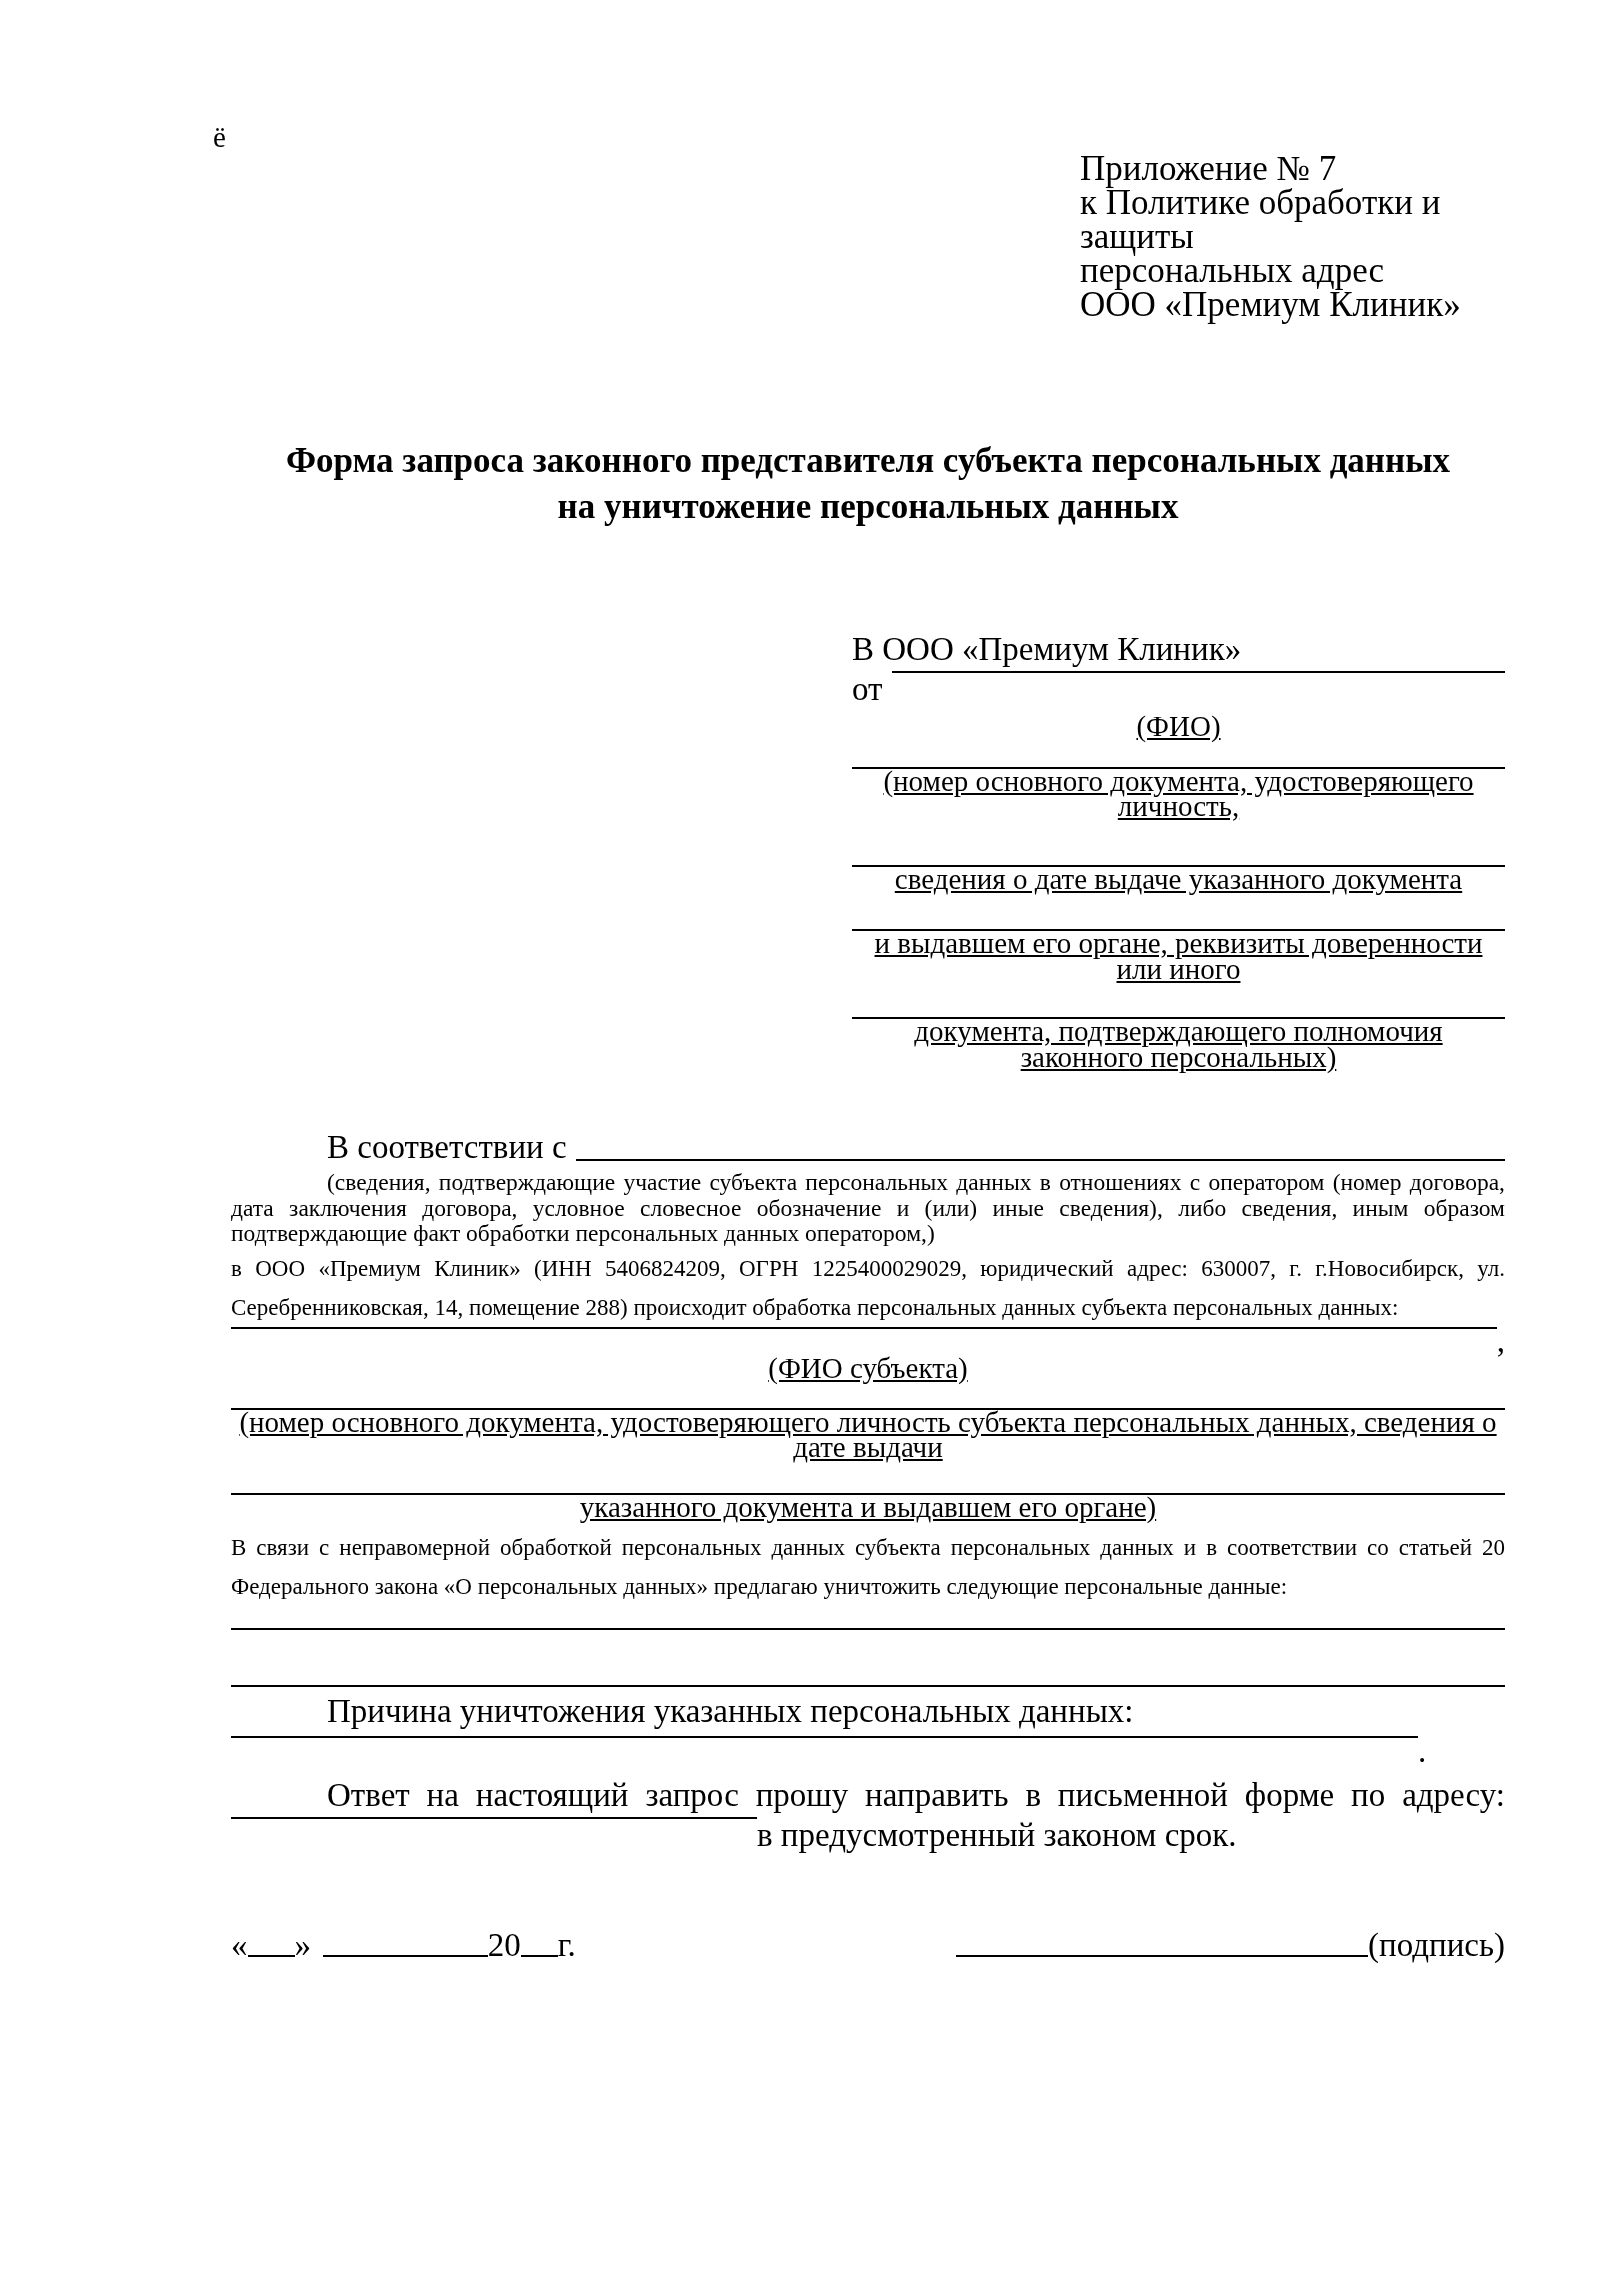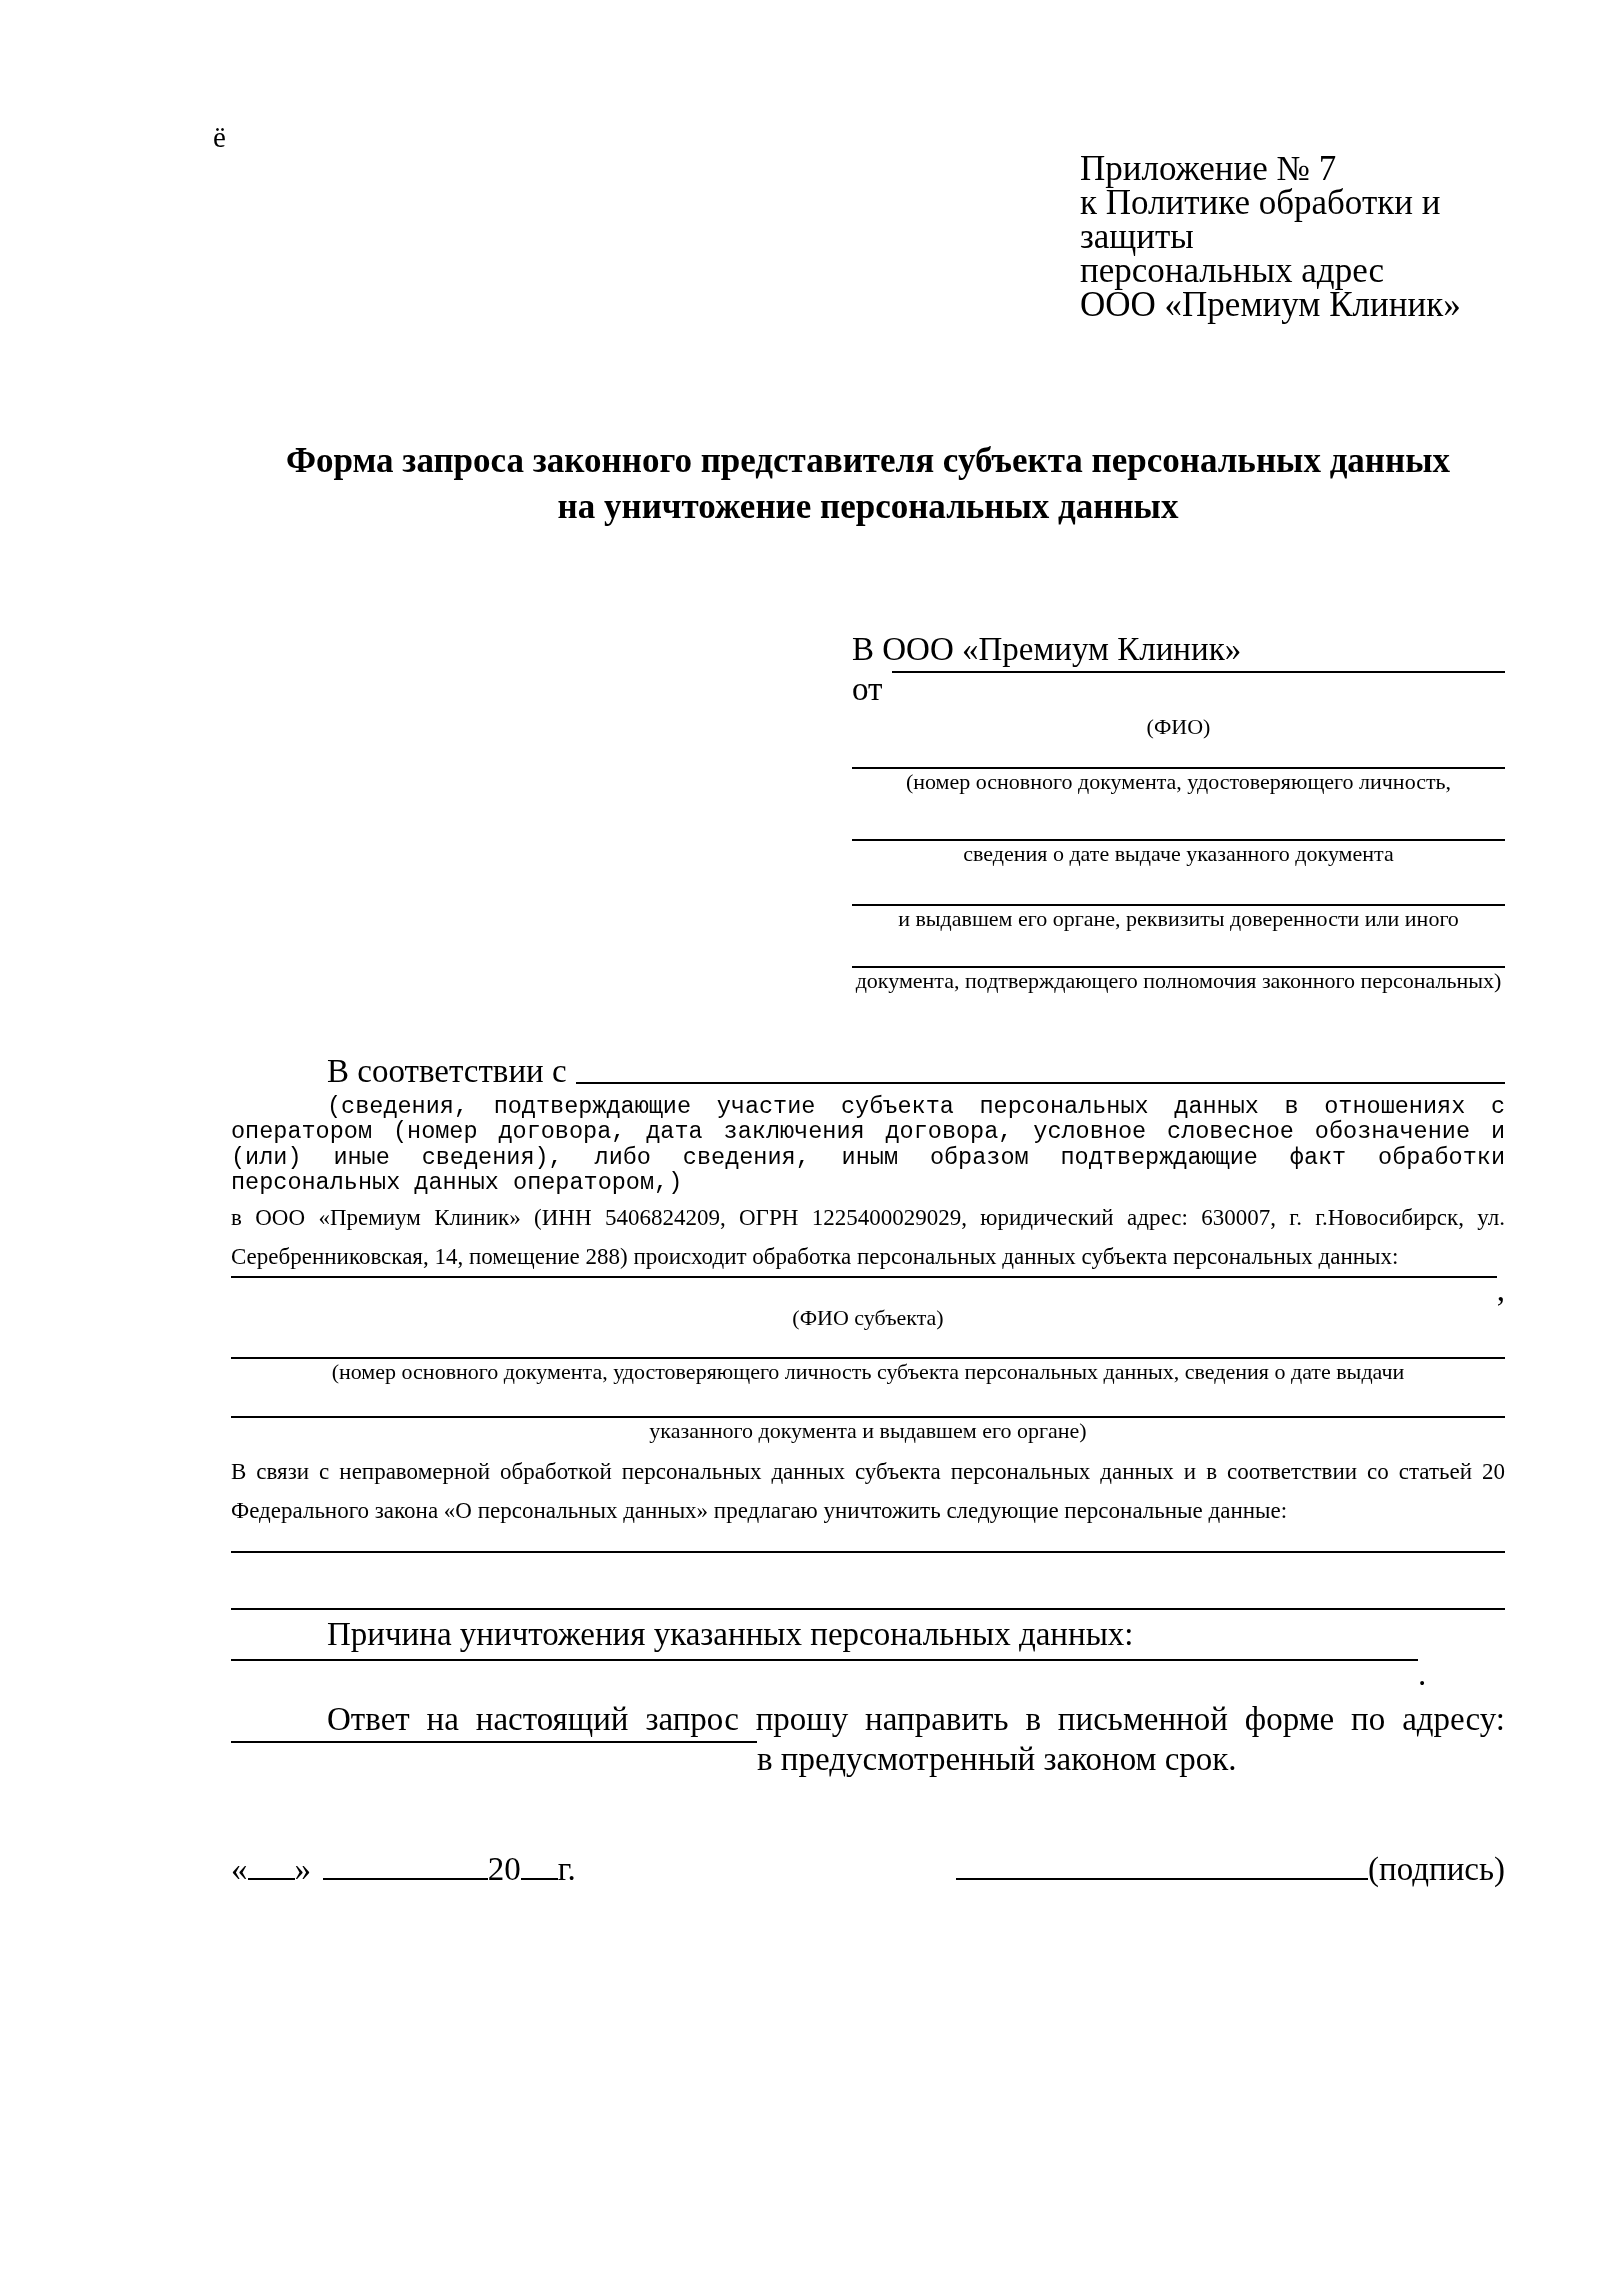--- a/index.html
+++ b/index.html
@@ -18,28 +18,28 @@
   .appendix { margin-left:849px; font-size:35px; line-height:34px; }
 
   .doc-title { margin:116px 0 0 0; font-size:35px; line-height:46px; font-weight:bold; text-align:center; }
 
   .recipient { margin:98px 0 0 621px; width:653px; font-size:33px; }
   .to-line { line-height:43px; }
   .fx { display:flex; align-items:flex-start; }
   .from-row { height:43px; }
   .uline { border-bottom:2.9px solid #000; }
   .grow { flex:1 1 auto; margin:0 0 5.9px 9.8px; }
-  .caption { font-size:22px; line-height:25.5px; text-align:center; }
+  .caption { font-size:29px; line-height:25.5px; text-align:center;text-decoration:underline; }
   .wline { border-bottom:2.9px solid #000; }
   .sp28{height:27.4px;} .sp46{height:45px;} .sp38{height:37px;} .sp36{height:35px;}
   .sp27{height:26.5px;} .sp33{height:32px;} .sp22{height:21.6px;} .sp56{height:55px;}
 
   .accordance-row { display:flex; align-items:flex-end; height:43px; margin-top:53px; padding-left:96px; font-size:33px; }
   .accordance-row .label { white-space:nowrap; }
-  .small-note { margin-top:3.9px; font-size:23.5px; line-height:25.5px; text-align:justify; text-indent:96px;font-family:Liberation Mono, monospace; }
+  .small-note { margin-top:3.9px; font-size:23.5px; line-height:25.5px; text-align:justify; text-indent:96px; }
 
   .para { font-size:23px; line-height:39px; text-align:justify; }
   .op-para { margin-top:2px; }
   .demand-para { margin-top:7.8px; }
 
   .comma-row { height:29px; font-size:33px; }
   .comma-row .uline { flex:1 1 auto; margin:0 0 5.9px 0; }
   .comma-row .suffix { line-height:29px; }
 
   .reason-row { height:43px; margin-top:5.9px; padding-left:96px; font-size:33px;flex-direction:column; }

